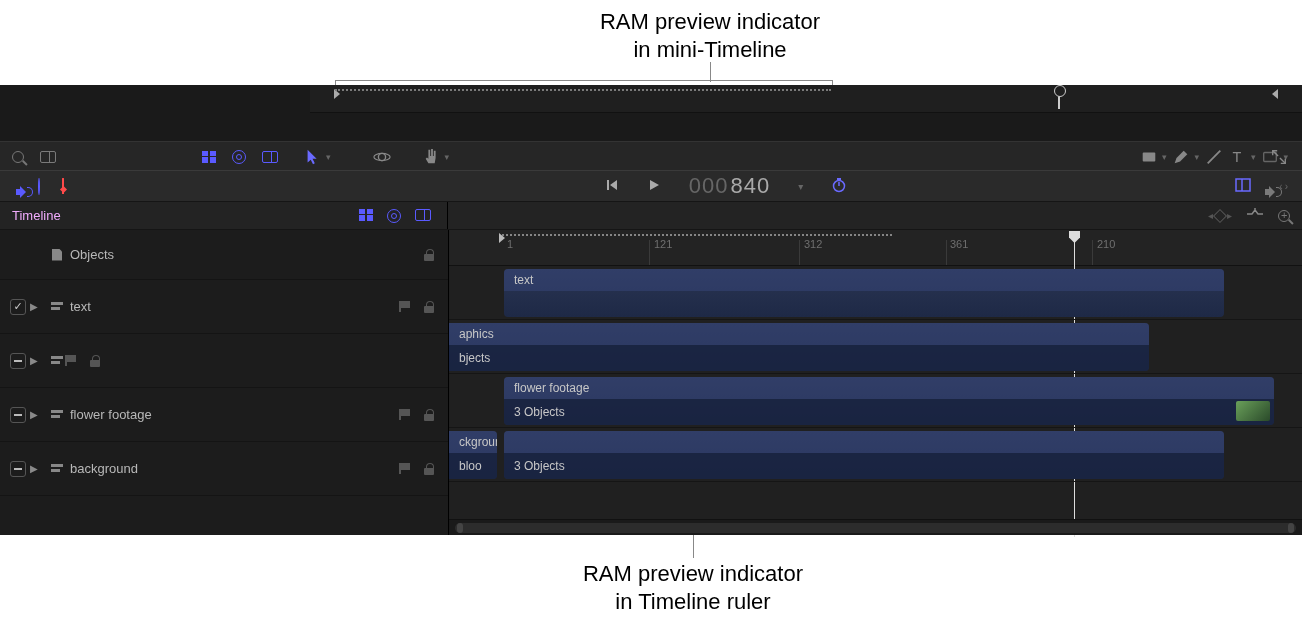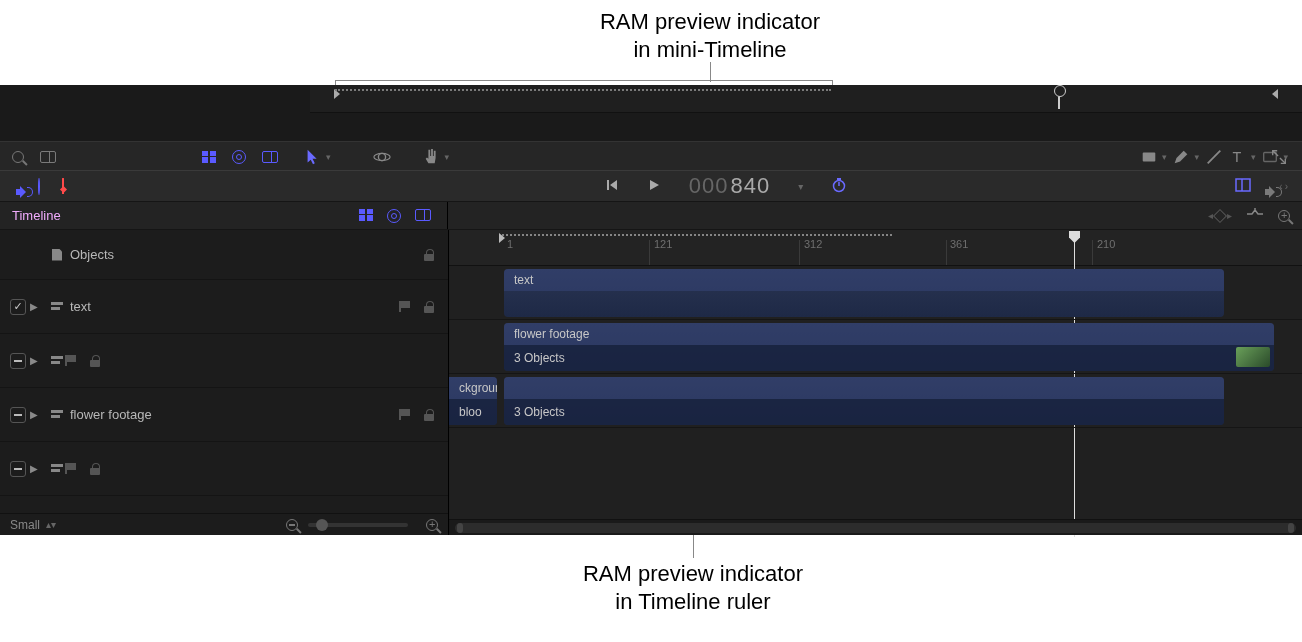--- a/index.html
+++ b/index.html
@@ -344,42 +344,31 @@
               <span class="lock-icon"></span>
             </span>
           </div>
         </div>
         <div class="layer-row">
           <span class="dash"></span>
           <span class="disclose">▶</span>
           <span class="glyph">
             <span class="stack-icon"></span>
           </span>
+          <span class="name">background</span>
           <div class="right-icons">
             <span class="glyph">
               <span class="flag-icon"></span>
             </span>
             <span class="glyph">
               <span class="lock-icon"></span>
             </span>
           </div>
         </div>
       </div>
-    <div class="layer-footer">
-      <span class="size">
-          <span>Small</span>
-          <span class="chev" style="line-height:7px;display:flex;flex-direction:column">▴▾</span>
-        </span>
-      <span style="flex:1"></span>
-      <span class="mag minus"></span>
-      <div class="slider-track">
-          <div class="slider-thumb"></div>
-        </div>
-      <span class="mag plus" style="margin-left:8px"></span>
-    </div>
   </div>
 
   <div class="tracks">
     <div class="ruler">
       <span class="ruler-in"></span>
       <div class="ruler-dots"></div>
       <div id="ruler-ticks">
           <div class="tick-label" style="left: 58px;">1</div>
           <div class="tick" style="left: 200px;"></div>
           <div class="tick-label" style="left: 205px;">121</div>
@@ -392,20 +381,26 @@
         </div>
       <div class="playhead" style="left:625px"></div>
     </div>
     <div id="track-rows" style="position:absolute;left:0;top:36px;right:0">
         <div class="track-row">
           <div class="clip" style="left: 55px; width: 720px;">
             <div class="hdr">text</div>
           </div>
         </div>
         <div class="track-row">
+          <div class="clip partial" style="left: 0px; width: 700px;">
+            <div class="hdr">aphics</div>
+            <div class="sub">bjects</div>
+          </div>
+        </div>
+        <div class="track-row">
           <div class="clip" style="left: 55px; width: 770px;">
             <div class="hdr">flower footage</div>
             <div class="sub">3 Objects</div>
             <div class="thumb"></div>
           </div>
         </div>
         <div class="track-row">
           <div class="clip partial" style="left: 0px; width: 48px;">
             <div class="hdr">ckground</div>
             <div class="sub">bloo</div>

